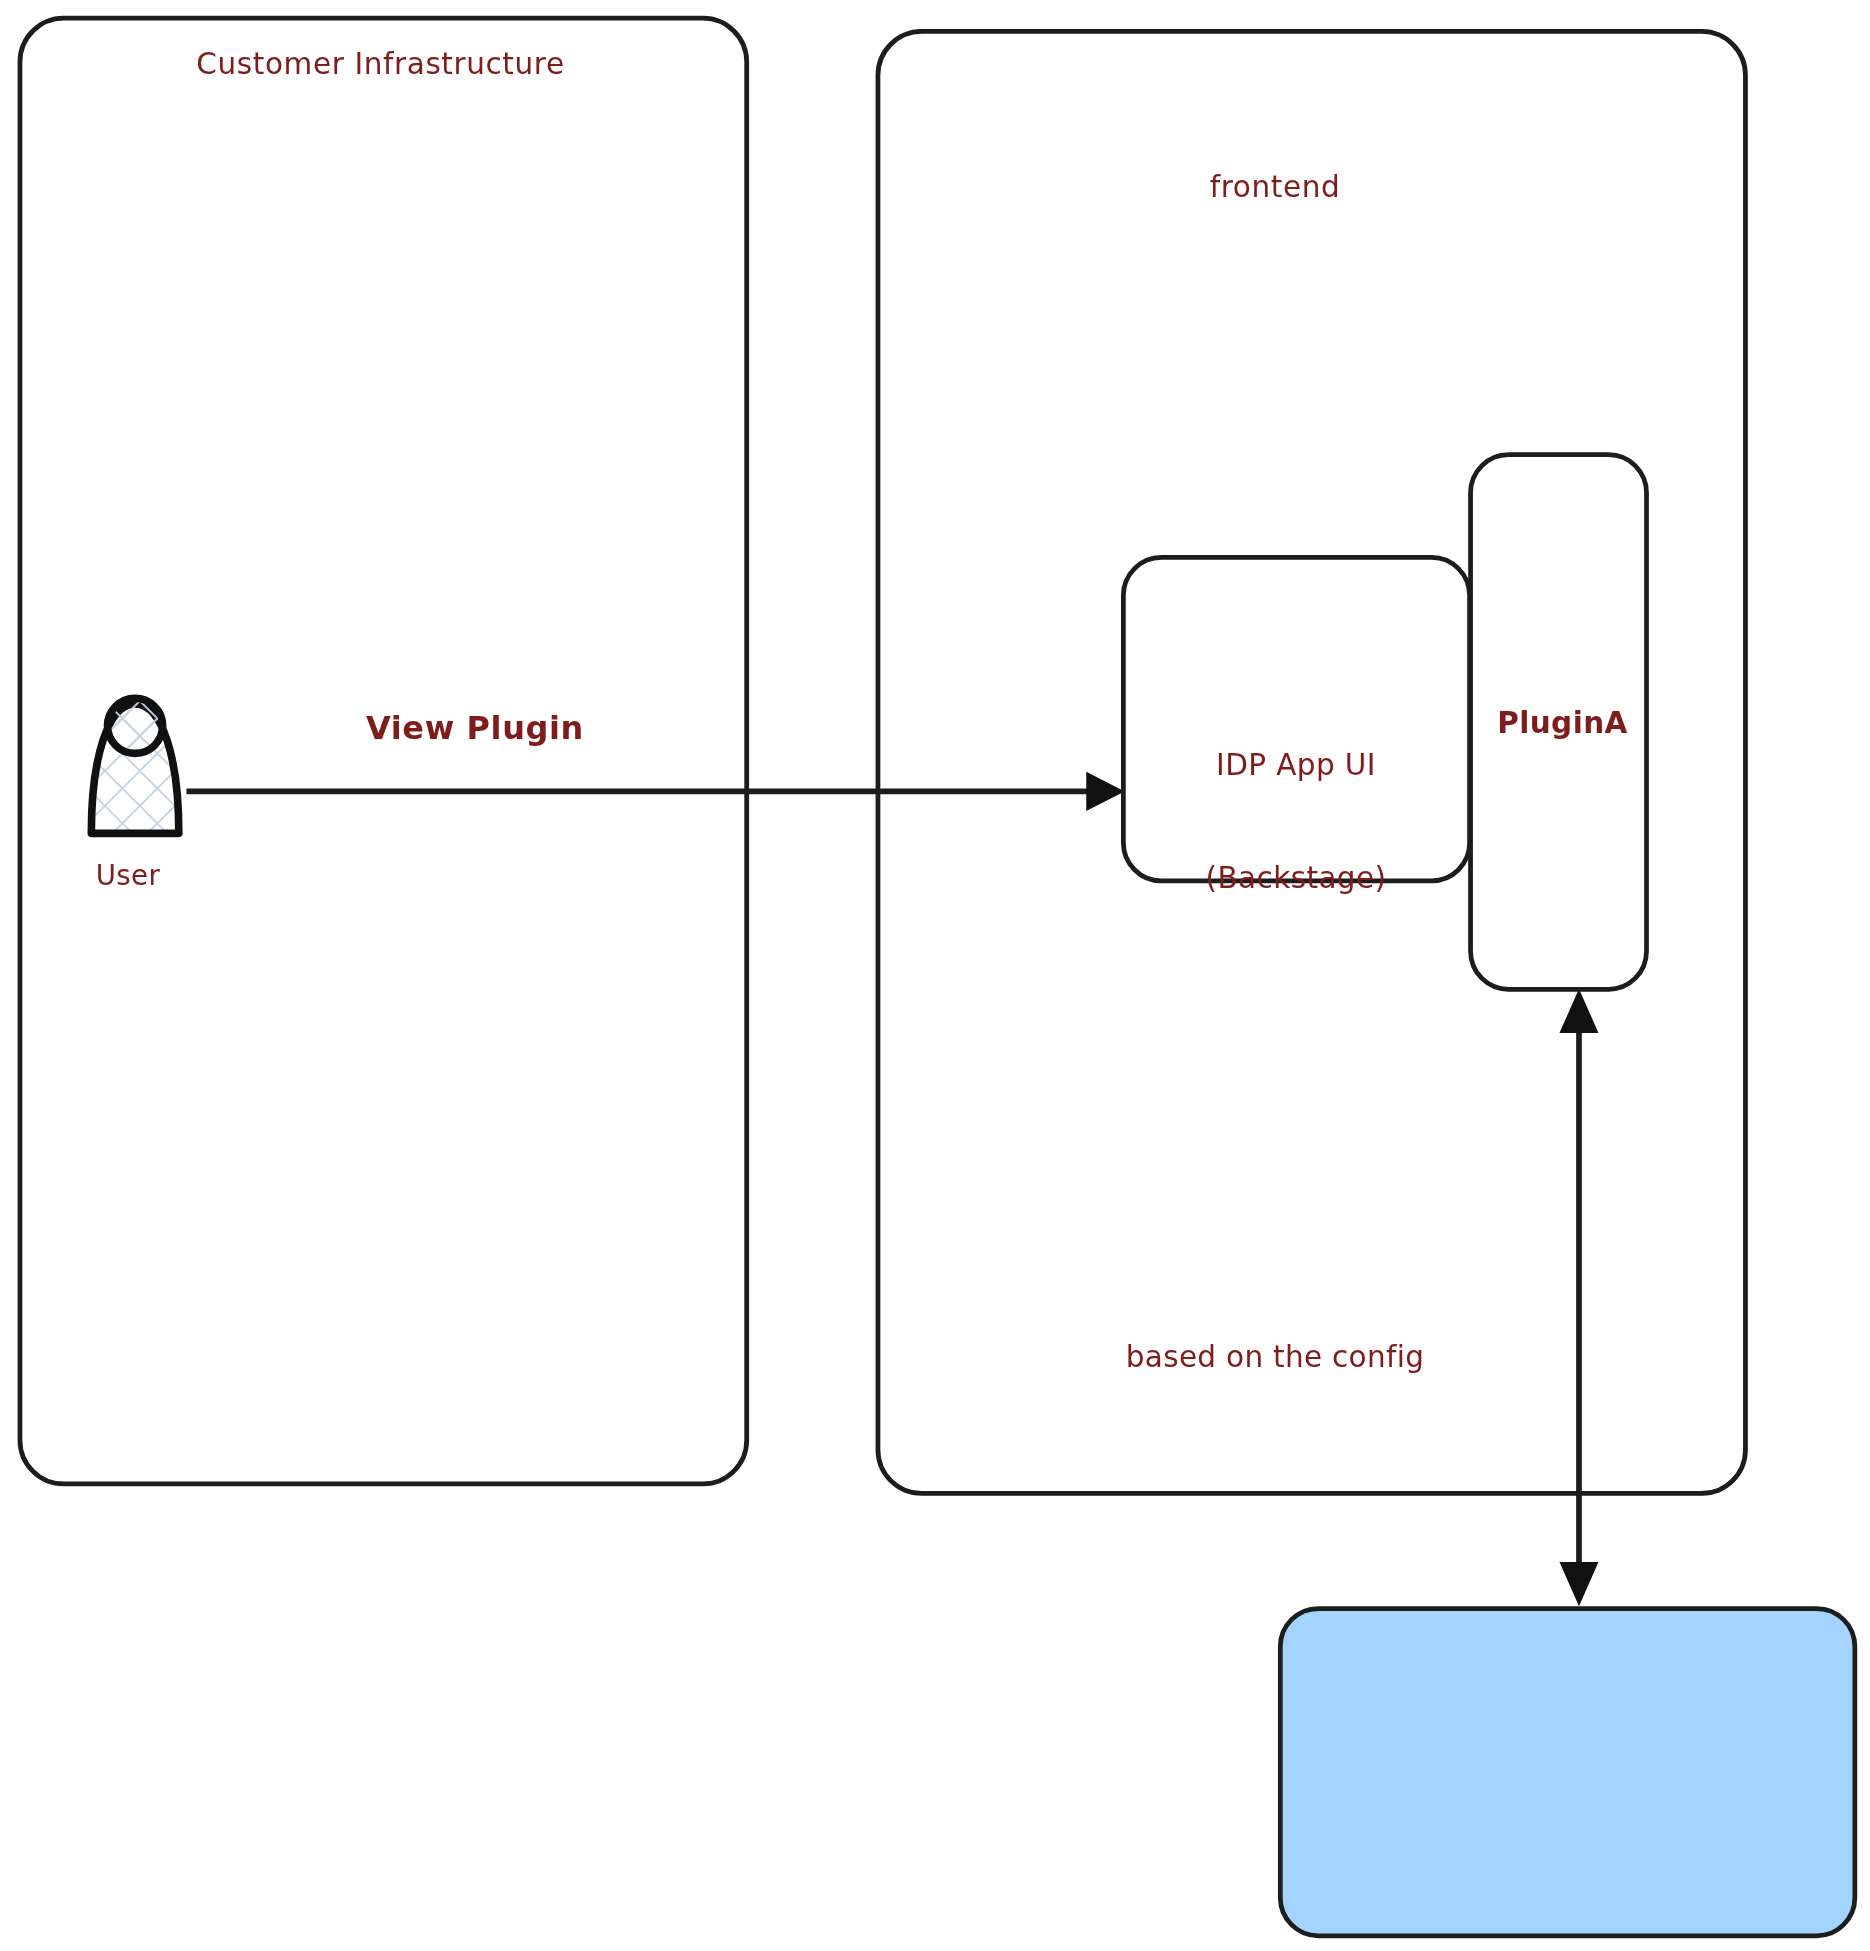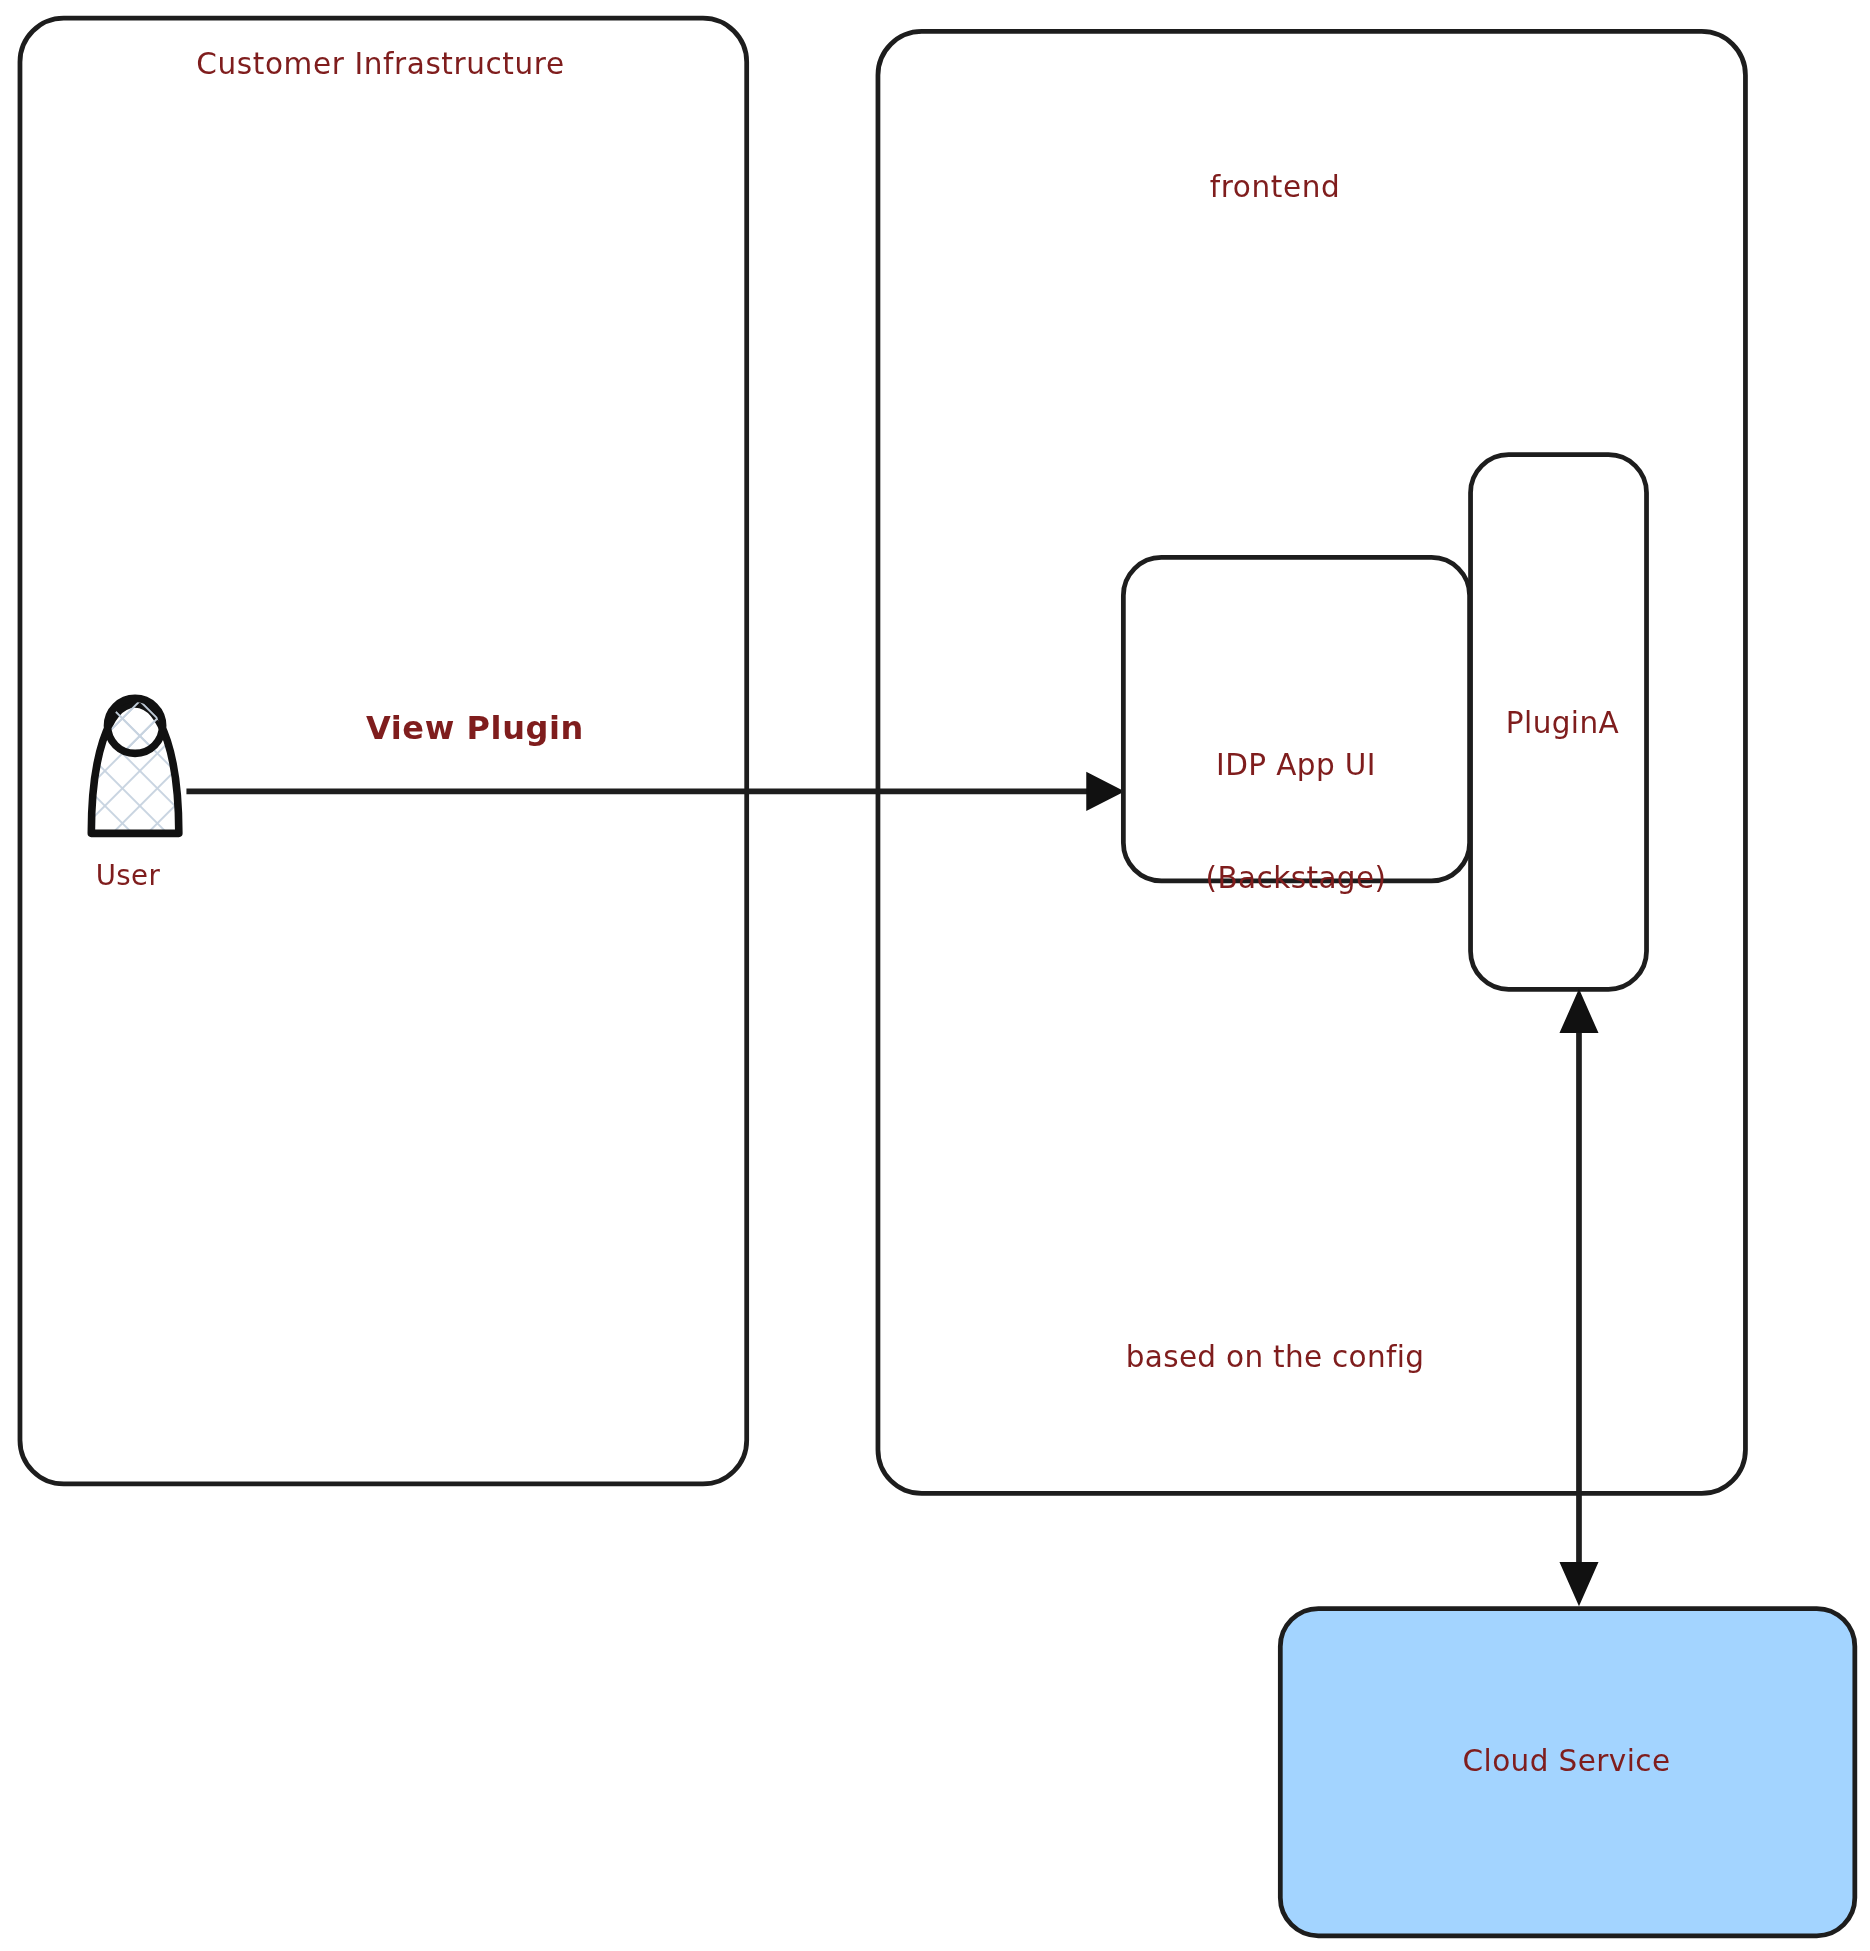--- a/index.html
+++ b/index.html
@@ -52,21 +52,21 @@
   .flow-label {
     font-size: 29.5px;
     letter-spacing: 0.3px;
     line-height: 1.55;
   }
   
   #lbl-customer-infra { left: 95px; top: 46px;  width: 571px; }
   #lbl-harness-infra  { left: 723px; top: 46px;  width: 571px; }
   #lbl-frontend       { left: 1137px; top: 169px; width: 276px; text-align: center; }
   #lbl-idp-app        { left: 1127px; top: 671px; width: 338px; }
-  #lbl-plugin-a       { left: 1472px; top: 705px; width: 181px; }
+  #lbl-plugin-a       { left: 1472px; top: 705px; width: 181px; font-weight: bold; }
   #lbl-user           { left: 33px;  top: 818px; width: 190px; }
   #lbl-view-plugin    { left: 266px; top: 708px; width: 418px; }
   #lbl-info-sent      { left: 961px; top: 1244px; width: 628px; text-align: center; }
   #lbl-cloud-service  { left: 1279px; top: 1743px; width: 575px; }
 </style>
 </head>
 <body>
 
 <div id="canvas">
 
@@ -133,16 +133,15 @@
   <div class="label node-title" id="lbl-plugin-a">PluginA</div>
 
   <div class="label small-label" id="lbl-user">User</div>
 
   <div class="label edge-label" id="lbl-view-plugin">View Plugin</div>
 
   <div class="label flow-label" id="lbl-info-sent">
     <div>based on the config</div>
   </div>
 
-  <div class="label node-title" id="lbl-cloud-service">Cloud Service</div>
 
 </div>
 
 
 </body></html>

